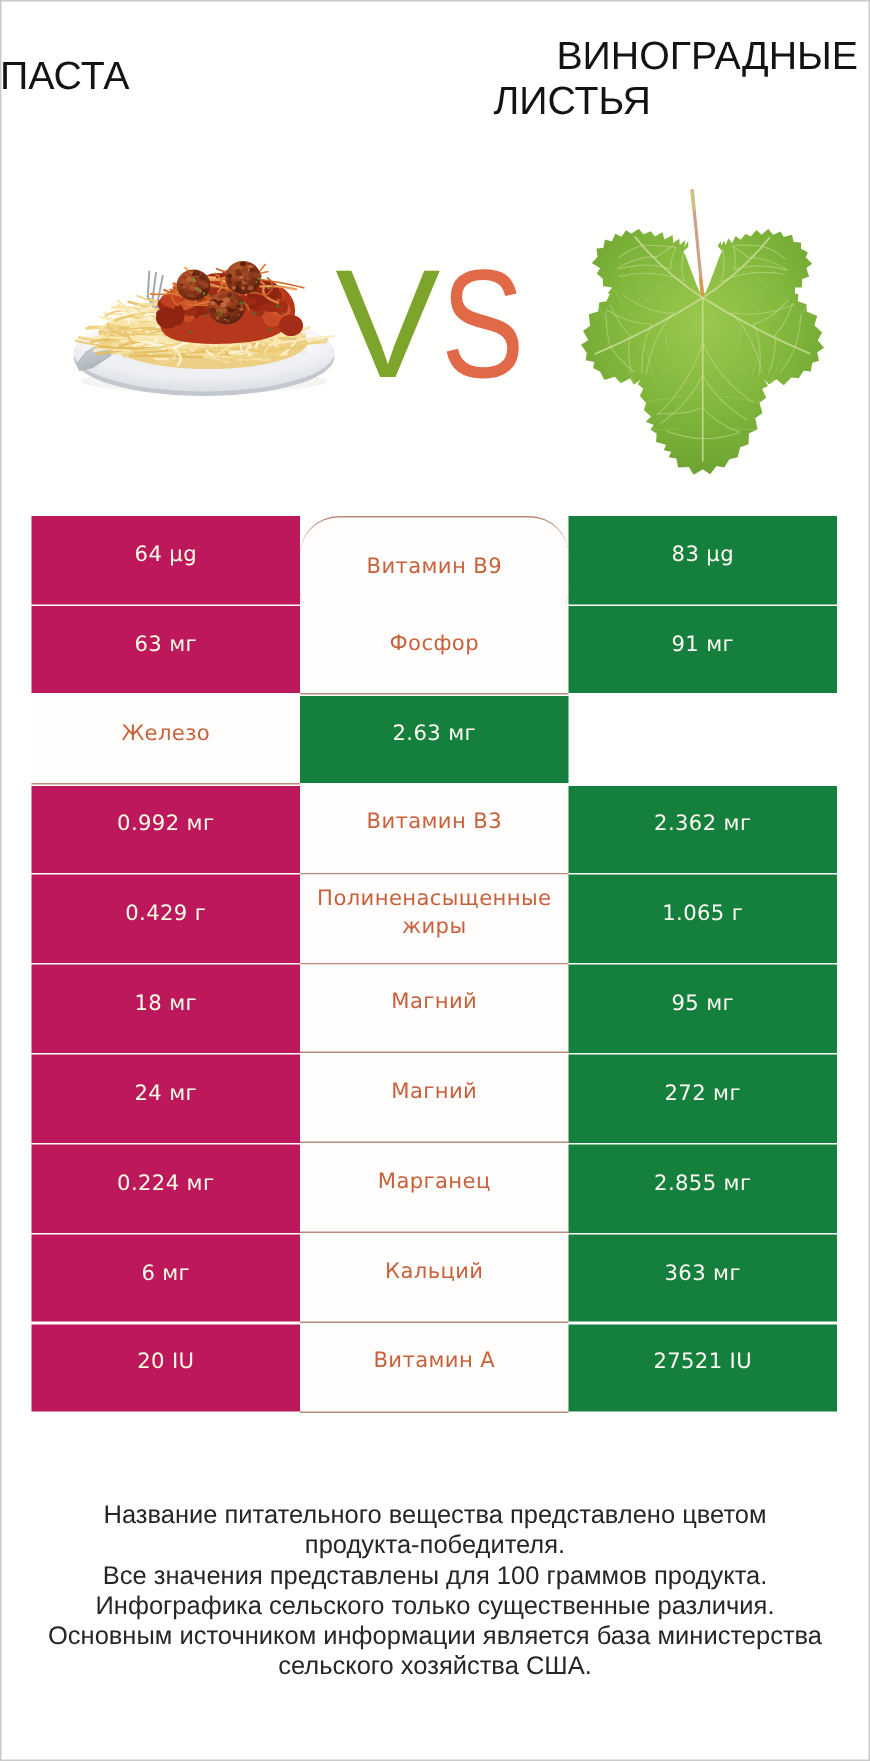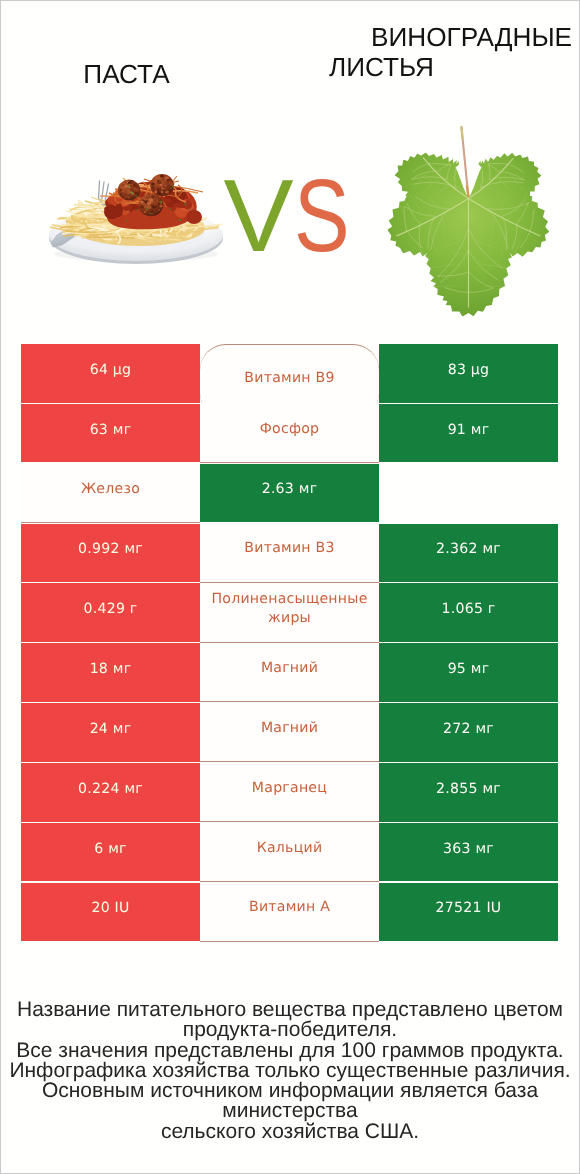--- a/index.html
+++ b/index.html
@@ -1,33 +1,33 @@
 <!DOCTYPE html>
 <html><head>
 <meta charset="utf-8">
 <title>PASTA_VS_LEAF</title>
 <style>
   html,body{margin:0;padding:0;}
   body{width:580px;height:1174px;background:#fffffd;font-family:"Liberation Sans",sans-serif;overflow:hidden;-webkit-font-smoothing:antialiased;text-rendering:geometricPrecision;}
   .page{position:relative;width:580px;height:1174px;background:#fffffd;box-sizing:border-box;border:1px solid #cacaca;overflow:hidden;}
   .title{position:absolute;font-size:26.2px;font-weight:400;color:#131313;line-height:31px;letter-spacing:0px;}
-  .title-left{left:-1px;top:58px;width:253px;text-align:center;}
+  .title-left{left:-1px;top:34px;width:253px;text-align:left;}
   .title-right{left:345px;top:21px;width:251px;text-align:center;line-height:30px;}
   .title-right2{left:328px;top:51px;width:251px;}
   .art{position:absolute;left:-1px;top:-1px;width:580px;height:340px;pointer-events:none;}
   .vs-text{font-family:"Liberation Sans",sans-serif;font-size:103px;font-weight:400;}
   .table{position:absolute;left:20px;top:343px;width:537px;}
   .table .row:first-child .c-mid{border-top:1px solid #b9897a;height:75px;margin-top:0;border-radius:26px;}
   .row{position:relative;display:flex;height:58.6px;margin-bottom:1.25px;align-items:flex-start;}
   .cell{display:flex;align-items:center;justify-content:center;text-align:center;box-sizing:border-box;font-family:"DejaVu Sans",sans-serif;font-size:14.1px;letter-spacing:0.25px;overflow:hidden;padding-bottom:7px;}
-  .c-left{width:179px;height:58.6px;background:#ef4444;color:#f7ffe4;}
+  .c-left{width:179px;height:58.6px;background:#be185d;color:#f7ffe4;}
   .c-mid{width:179px;background:#fffefc;color:#c8603c;border-bottom:1px solid #b9897a;line-height:19px;height:59.85px;margin-top:-0.6px;}
   .c-mid>span{display:block;width:172px;}
   .c-right{width:179px;height:58.6px;background:#15803d;color:#fff9f5;}
-  .footer{position:absolute;left:-1px;top:999px;width:580px;text-align:center;font-size:21px;color:#262626;line-height:20.3px;}
+  .footer{position:absolute;left:-1px;top:999px;width:580px;text-align:center;font-size:17px;color:#262626;line-height:20.3px;}
 </style>
 </head>
 <body>
 
 <div class="page">
 
   <div class="title title-left">ПАСТА</div>
   <div class="title title-right">ВИНОГРАДНЫЕ</div>
   <div class="title title-right2">ЛИСТЬЯ</div>
 
@@ -984,17 +984,17 @@
         <div class="cell c-mid">
           <span>Витамин A</span>
         </div>
         <div class="cell c-right">27521 IU</div>
       </div>
     </div>
   <div class="footer" id="footer">
       <div>Название питательного вещества представлено цветом</div>
       <div>продукта-победителя.</div>
       <div>Все значения представлены для 100 граммов продукта.</div>
-      <div>Инфографика хозяйства только существенные различия.</div>
+      <div>Инфографика сельского только существенные различия.</div>
       <div>Основным источником информации является база министерства</div>
       <div>сельского хозяйства США.</div>
     </div>
 </div>
 
 </body></html>

